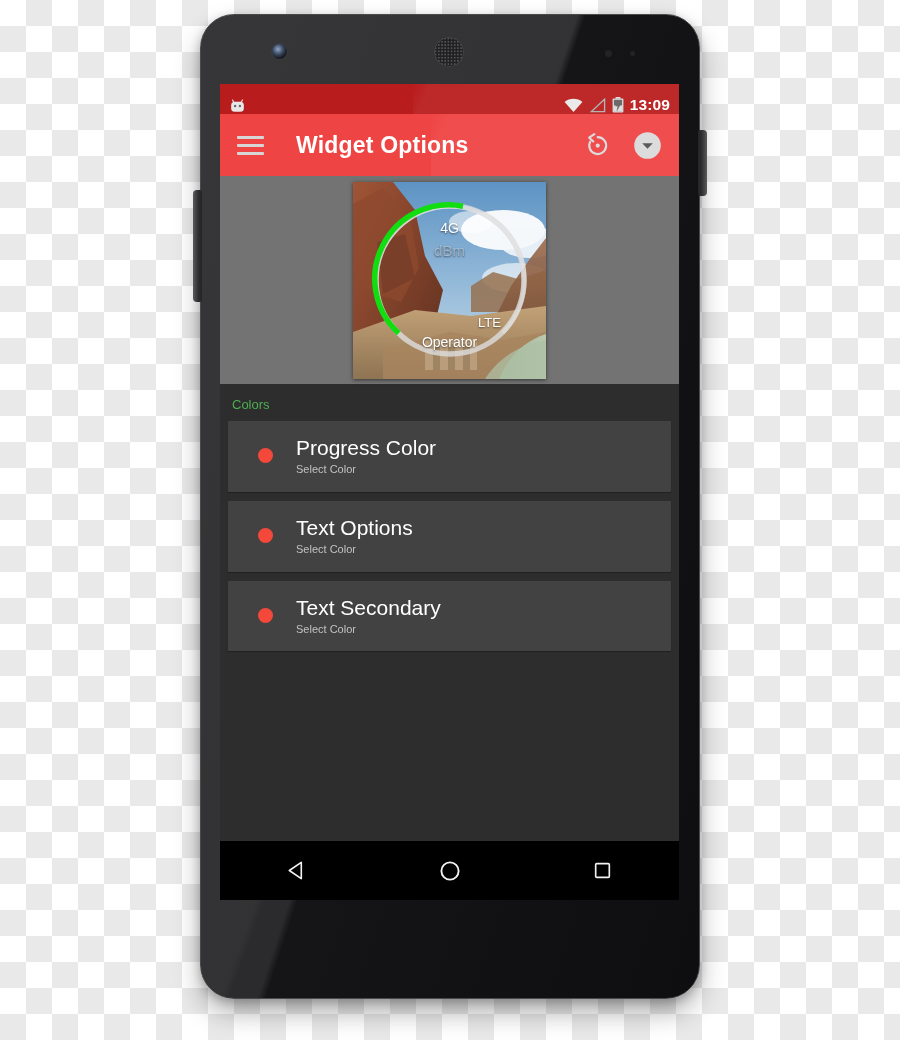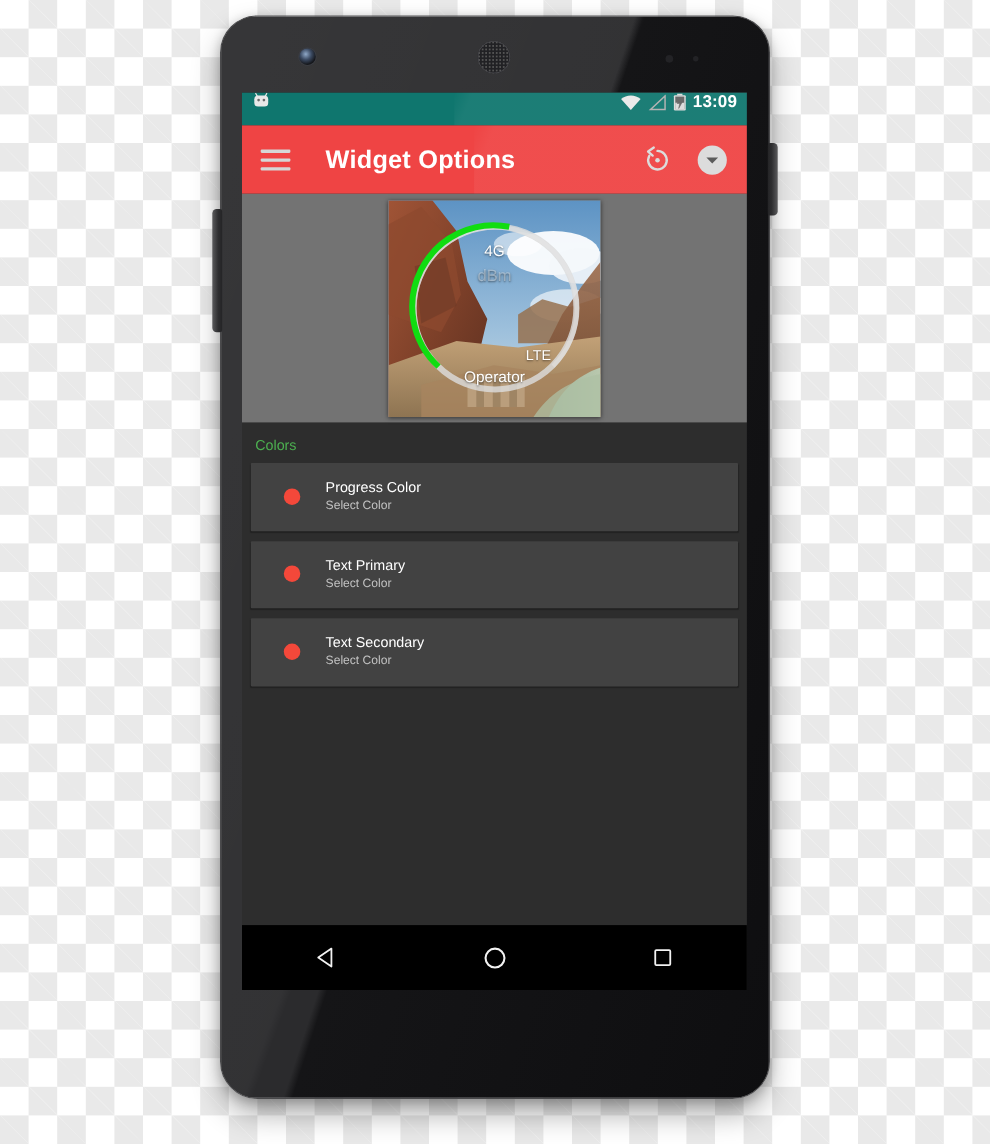--- a/index.html
+++ b/index.html
@@ -86,22 +86,22 @@
   
   #screen{
     position:absolute;left:220px;top:84px;width:459px;height:816px;
     background:#2d2d2d;
     overflow:hidden;
   }
 
   
   #status-bar{
     height:30px;width:100%;
-    background:#0f766e;
-    display:flex;align-items:flex-start;
+    background:#b91c1c;
+    display:flex;align-items:flex-end;
     padding:0 9px;box-sizing:border-box;
     position:relative;
   }
   #status-gloss{
     position:absolute;right:0;top:0;width:58%;height:100%;
     background:linear-gradient(112deg,rgba(255,255,255,0) 0%,rgba(255,255,255,.055) 6%,rgba(255,255,255,.055) 100%);
     pointer-events:none;
   }
   #android-head{width:17px;height:15px;position:relative;z-index:2;}
   #status-right{
@@ -171,21 +171,21 @@
     border-radius:1px;
     cursor:pointer;
     box-shadow:0 1px 1px rgba(0,0,0,.28);
   }
   .swatch{
     width:15px;height:15px;border-radius:50%;
     margin-left:30px;margin-right:23px;
     flex:none;
   }
   .pref-text{display:flex;flex-direction:column;gap:3px;}
-  .pref-title{color:#ffffff;font-size:13px;line-height:1.15;}
+  .pref-title{color:#ffffff;font-size:21px;line-height:1.15;}
   .pref-sub{color:#c2c2c2;font-size:11px;line-height:1.15;}
 
   
   #nav-bar{
     position:absolute;left:0;bottom:0;width:100%;height:59px;
     background:#000000;
     display:flex;align-items:center;justify-content:space-around;
   }
   .nav-btn{width:60px;height:44px;display:flex;align-items:center;justify-content:center;cursor:pointer;}
 </style>
@@ -333,21 +333,21 @@
         <div class="swatch" style="background:#f4483a"></div>
         <div class="pref-text">
           <div class="pref-title">Progress Color</div>
           <div class="pref-sub">Select Color</div>
         </div>
       </div>
 
       <div class="pref-card">
         <div class="swatch" style="background:#f4483a"></div>
         <div class="pref-text">
-          <div class="pref-title">Text Primary</div>
+          <div class="pref-title">Text Options</div>
           <div class="pref-sub">Select Color</div>
         </div>
       </div>
 
       <div class="pref-card">
         <div class="swatch" style="background:#f4483a"></div>
         <div class="pref-text">
           <div class="pref-title">Text Secondary</div>
           <div class="pref-sub">Select Color</div>
         </div>

